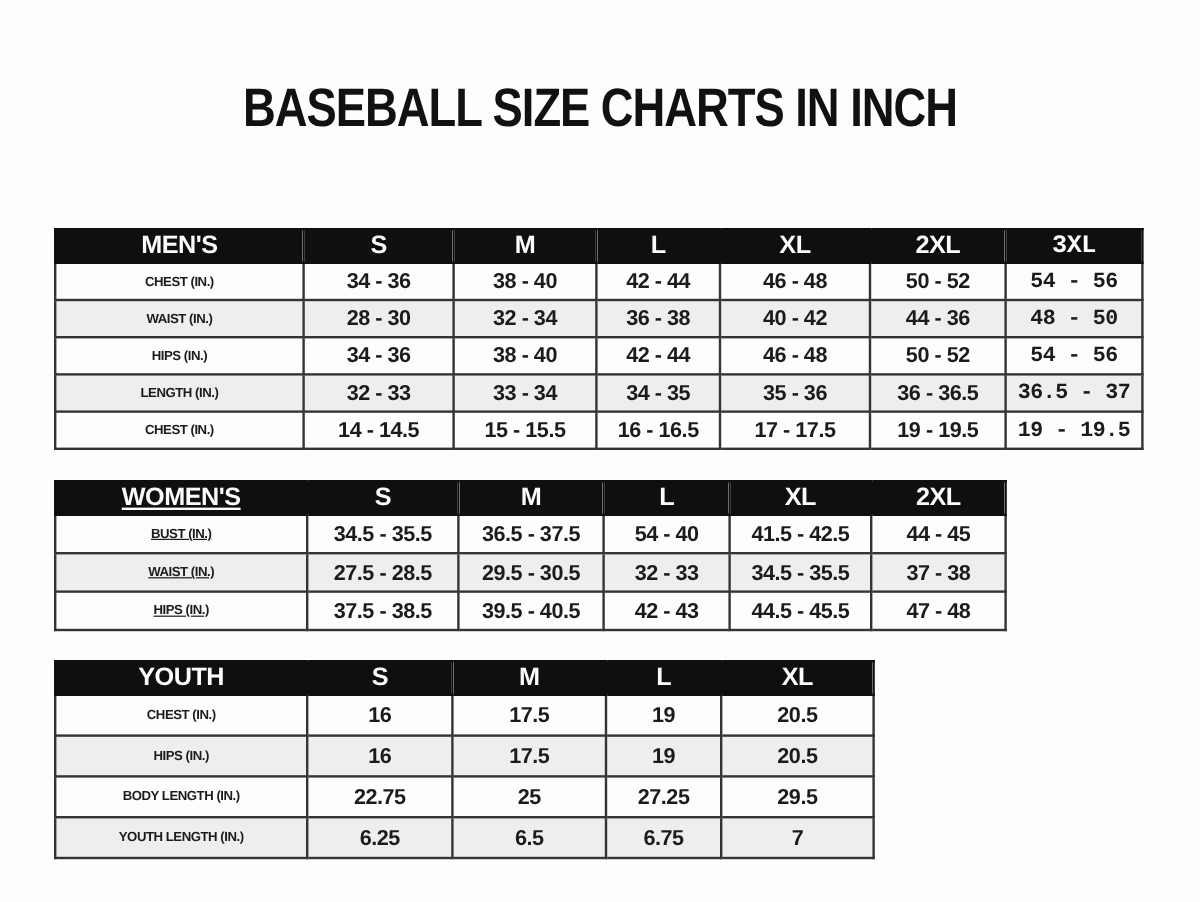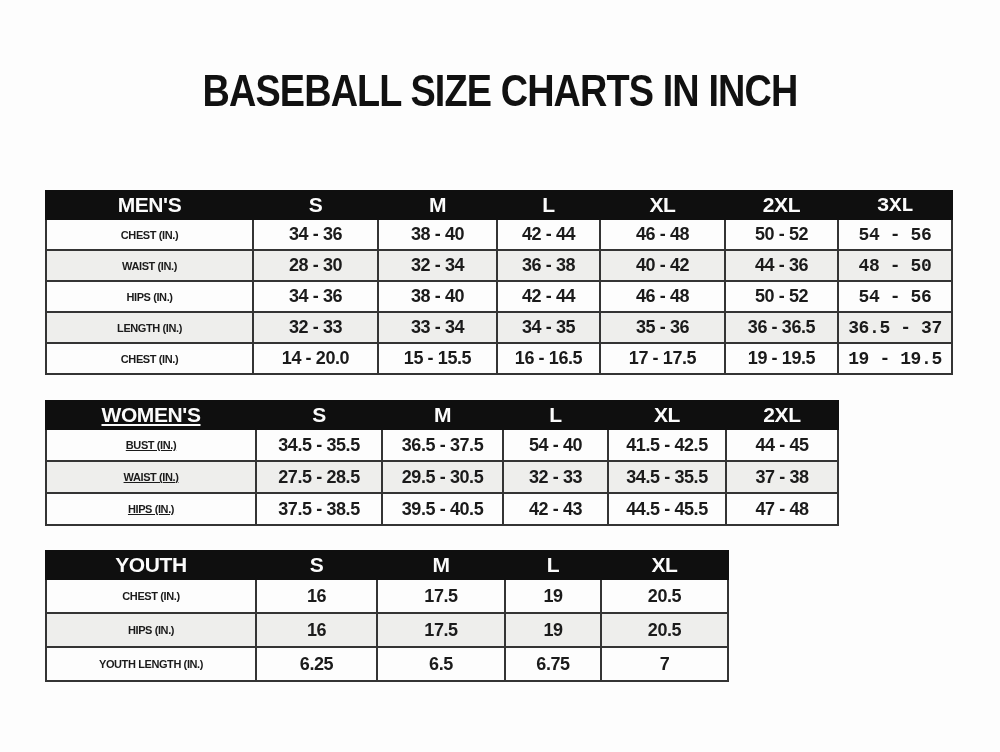--- a/index.html
+++ b/index.html
@@ -125,21 +125,21 @@
           <th class="c0">LENGTH (IN.)</th>
           <td class="c1">32 - 33</td>
           <td class="c2">33 - 34</td>
           <td class="c3">34 - 35</td>
           <td class="c4">35 - 36</td>
           <td class="c5">36 - 36.5</td>
           <td class="c6">36.5 - 37</td>
         </tr>
         <tr class="">
           <th class="c0">CHEST (IN.)</th>
-          <td class="c1">14 - 20.0</td>
+          <td class="c1">14 - 14.5</td>
           <td class="c2">15 - 15.5</td>
           <td class="c3">16 - 16.5</td>
           <td class="c4">17 - 17.5</td>
           <td class="c5">19 - 19.5</td>
           <td class="c6">19 - 19.5</td>
         </tr>
       </tbody>
     </table>
 
   <table id="t-womens" class="size-table">
@@ -200,20 +200,27 @@
           <td class="c4">20.5</td>
         </tr>
         <tr class="">
           <th class="c0">HIPS (IN.)</th>
           <td class="c1">16</td>
           <td class="c2">17.5</td>
           <td class="c3">19</td>
           <td class="c4">20.5</td>
         </tr>
         <tr class="">
+          <th class="c0">BODY LENGTH (IN.)</th>
+          <td class="c1">22.75</td>
+          <td class="c2">25</td>
+          <td class="c3">27.25</td>
+          <td class="c4">29.5</td>
+        </tr>
+        <tr class="">
           <th class="c0">YOUTH LENGTH (IN.)</th>
           <td class="c1">6.25</td>
           <td class="c2">6.5</td>
           <td class="c3">6.75</td>
           <td class="c4">7</td>
         </tr>
       </tbody>
     </table>
 </div>
 

